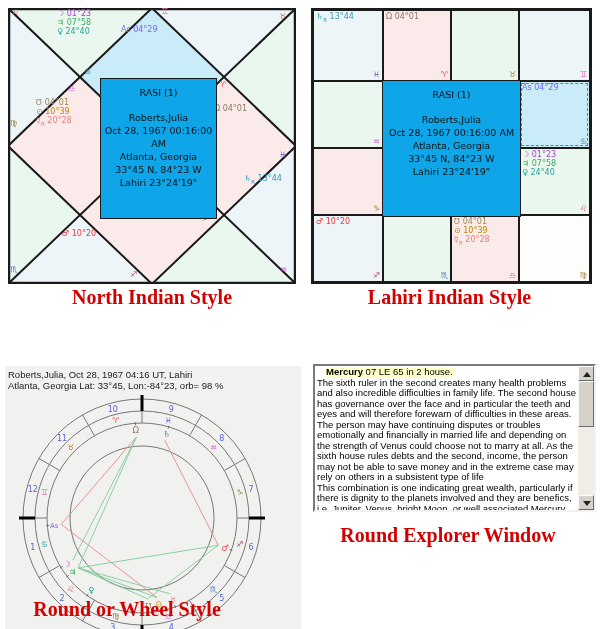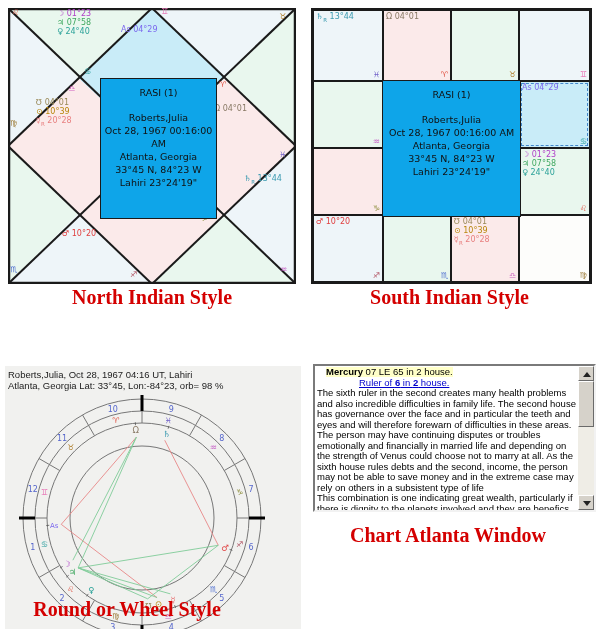--- a/index.html
+++ b/index.html
@@ -193,21 +193,21 @@
     <div class="rasi-title">RASI (1)</div>
     <div>Roberts,Julia</div>
     <div>Oct 28, 1967 00:16:00 AM</div>
     <div>Atlanta, Georgia</div>
     <div>33°45 N,  84°23 W</div>
     <div>Lahiri  23°24'19"</div>
   </div>
 </div>
 
 <div class="caption" style="left:8px;top:286px;width:288px;">North Indian Style</div>
-<div class="caption" style="left:311px;top:286px;width:277px;">South Indian Style</div>
+<div class="caption" style="left:311px;top:286px;width:277px;">Lahiri Indian Style</div>
 
 <div class="wheel-panel" style="left:5px;top:318px;width:296px;height:278px;margin-top:48px;">
   <div class="wheel-header">
     <div>Roberts,Julia, Oct 28, 1967 04:16 UT, Lahiri</div>
     <div>Atlanta, Georgia Lat: 33°45, Lon:-84°23, orb= 98 %</div>
   </div>
   <svg id="wheel-svg" width="296" height="278" style="position:absolute;left:0;top:0;">
       <circle cx="137" cy="152" r="119" fill="none" stroke="#777" stroke-width="1"></circle>
       <circle cx="137" cy="152" r="107" fill="none" stroke="#777" stroke-width="1"></circle>
       <circle cx="137" cy="152" r="95" fill="none" stroke="#777" stroke-width="1"></circle>
@@ -290,27 +290,26 @@
         <line x1="130.51264794179633" y1="59.226543325836346" x2="130.30337852056397" y2="56.233851175056884" stroke="#555" stroke-width="0.8"></line>
         <text x="130.86143031051697" y="67.21436357713547" text-anchor="middle" font-size="8.5" fill="#8a7a66" font-family="DejaVu Sans, sans-serif">Ω</text>
       </g>
     </svg>
 </div>
 <div class="caption" style="left:7px;top:598px;width:240px;">Round or Wheel Style</div>
 
 <div class="explorer" style="left:313px;top:364px;width:283px;height:148px;">
   <div class="exp-content">
     <div class="exp-header"><span class="hl"><b>Mercury</b><span> 07 LE 65 in 2 house.</span></span></div>
-    <div class="exp-link" id="exp-link1"><span>Ruler of </span><b>6</b><span> in </span><b>2</b><span> house.</span></div>
     <div class="exp-para">The sixth ruler in the second creates many health problems and also incredible difficulties in family life.  The second house has governance over the face and in particular the teeth and eyes and will therefore forewarn of difficulties in these areas.  The person may have continuing disputes or troubles emotionally and financially in married life and depending on the strength of Venus could choose not to marry at all.  As the sixth house rules debts and the second, income, the person may not be able to save money and in the extreme case may rely on others in a subsistent type of life</div>
     <div class="exp-para">This combination is one indicating great wealth, particularly if there is dignity to the planets involved and they are benefics, i.e. Jupiter, Venus, bright Moon, or well associated Mercury. This is also lucky for other family</div>
   </div>
   <div class="scrollbar">
     <div class="sb-btn sb-up">
         <span class="arrow-up"></span>
       </div>
     <div class="sb-thumb"></div>
     <div class="sb-btn sb-down">
         <span class="arrow-down"></span>
       </div>
   </div>
 </div>
-<div class="caption" style="left:333px;top:524px;width:230px;">Chart Atlanta Window</div>
+<div class="caption" style="left:333px;top:524px;width:230px;">Round Explorer Window</div>
 
 </body></html>

